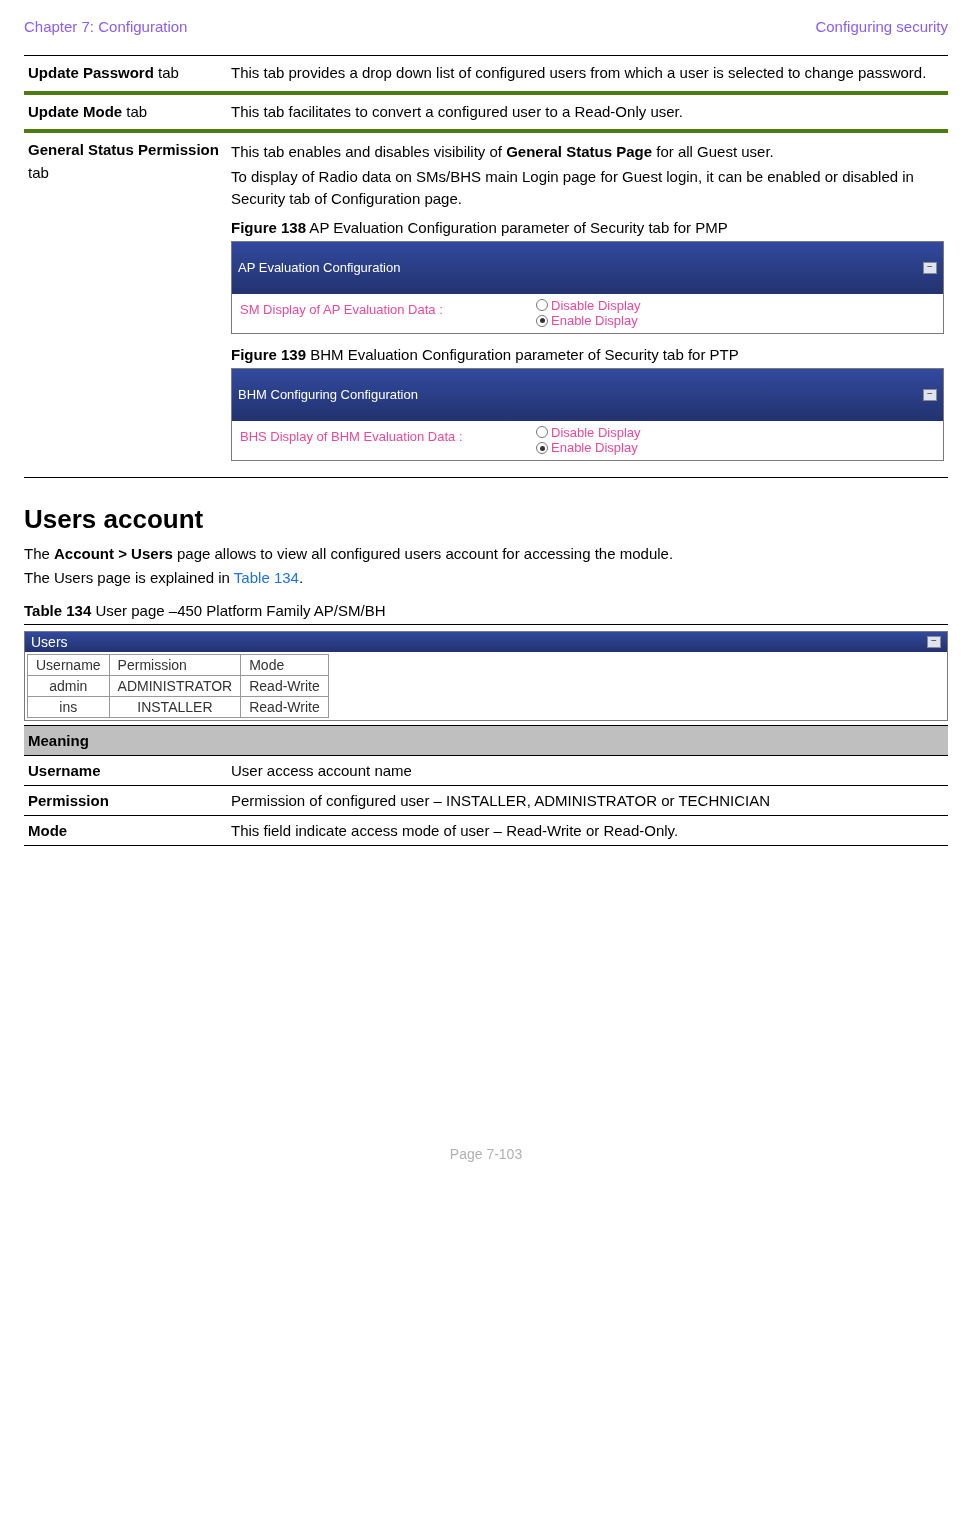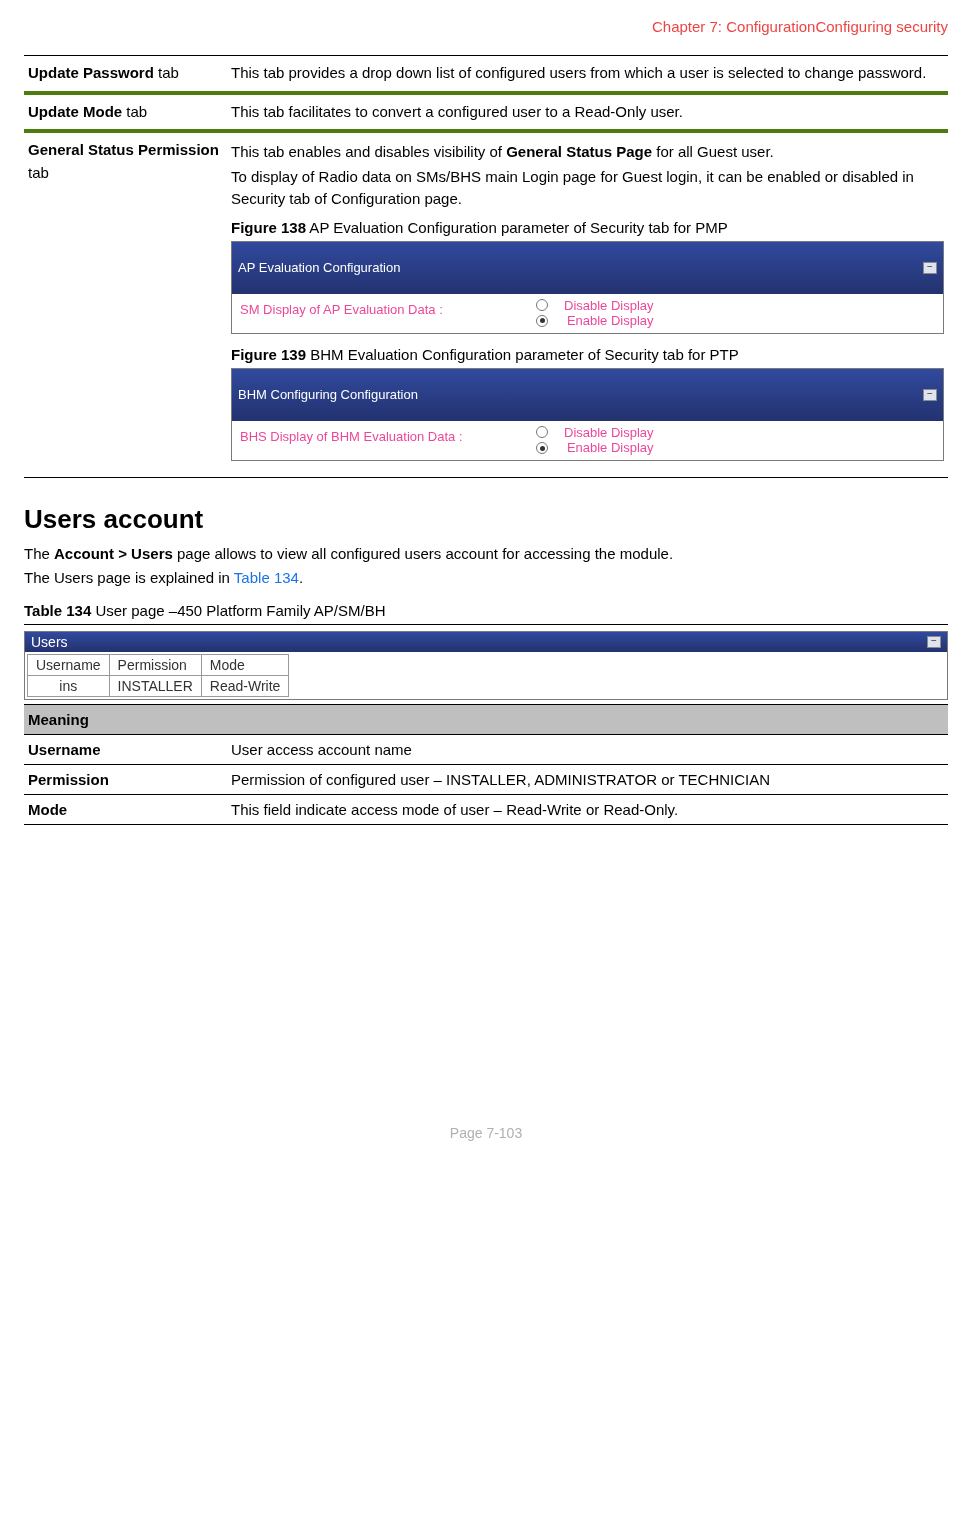--- a/index.html
+++ b/index.html
@@ -6,22 +6,22 @@
     font-family: Arial, Helvetica, sans-serif;
     font-size: 15px;
     color: #000;
     background: #fff;
     margin: 0;
     padding: 18px 24px 40px 24px;
     width: 924px;
   }
   .header {
     display: flex;
-    justify-content: flex-end;
-    color: #ef4444;
+    justify-content: space-between;
+    color: #8b5cf6;
     font-size: 15px;
     margin-bottom: 20px;
   }
   .tabs-table {
     width: 100%;
     border-collapse: collapse;
   }
   .tabs-table td {
     padding: 6px 4px;
     vertical-align: top;
@@ -63,21 +63,21 @@
     color: #ec4899;
     padding: 0;
   }
   .eval-label {
     padding: 6px 8px;
     width: 280px;
   }
   .eval-options {
     padding: 4px 8px;
   }
-  .radio-row { display: flex; align-items: center; gap: 16px; line-height: 1.2; justify-content: space-between; }
+  .radio-row { display: flex; align-items: center; gap: 3px; line-height: 1.2; }
   .radio {
     width: 10px; height: 10px; border: 1px solid #777; border-radius: 50%;
     display: inline-flex; align-items: center; justify-content: center;
     background: #fff;
   }
   .radio.checked::after {
     content: ""; width: 5px; height: 5px; background: #333; border-radius: 50%;
   }
   h2.section {
     font-size: 26px;
@@ -240,20 +240,25 @@
     </div>
     <div class="users-grid-wrap">
       <table class="users-grid">
         <tbody>
             <tr>
           <th>Username</th>
           <th>Permission</th>
           <th>Mode</th>
         </tr>
         <tr>
+          <td class="val">admin</td>
+          <td class="val">ADMINISTRATOR</td>
+          <td class="val">Read-Write</td>
+        </tr>
+        <tr>
           <td class="val">ins</td>
           <td class="val">INSTALLER</td>
           <td class="val">Read-Write</td>
         </tr>
       </tbody>
         </table>
     </div>
   </div>
 
   <div class="attr-header">

